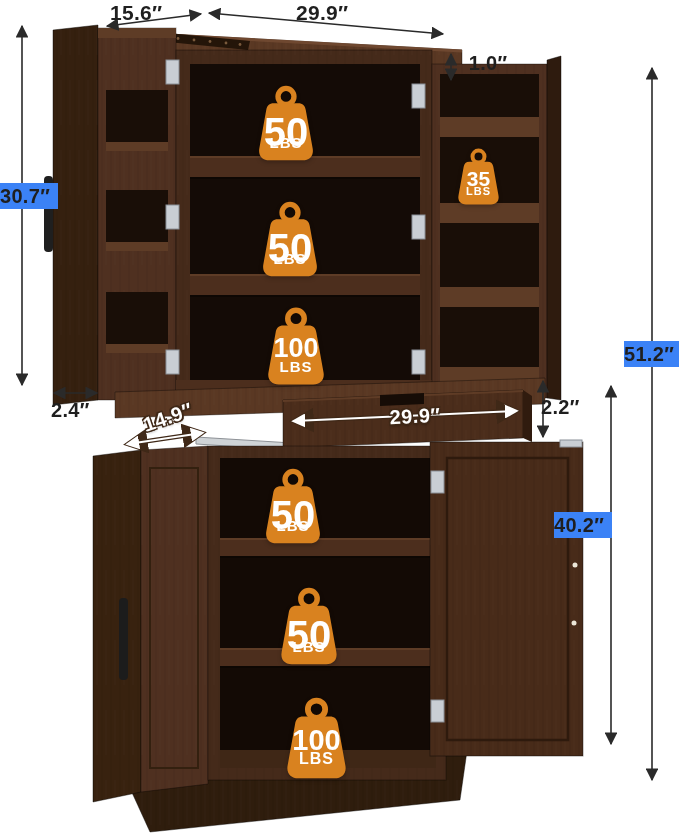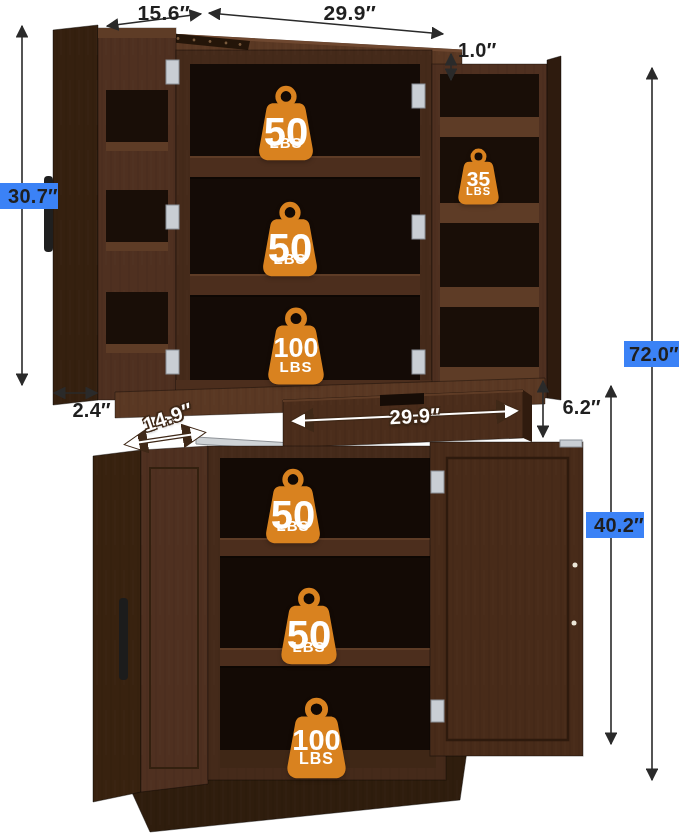--- a/index.html
+++ b/index.html
@@ -1,20 +1,20 @@
 <!DOCTYPE html>
 <html><head>
 <meta charset="utf-8">
 <style>
   html,body{margin:0;padding:0;background:#fff}
   .stage{position:relative;width:679px;height:833px;background:#ffffff;overflow:hidden;
          font-family:"Liberation Sans","DejaVu Sans",sans-serif}
   svg.art{position:absolute;left:0;top:0}
   .dim-label{position:absolute;color:#1f1f1f;font-weight:600;font-size:21px;letter-spacing:.3px;
-             text-align:right;line-height:1.1;white-space:nowrap}
+             text-align:left;line-height:1.1;white-space:nowrap}
   .sm{font-size:20px}
   .bg-white{background:#3b82f6;padding:2px 0}
   .white-label{position:absolute;color:#fff;font-weight:700;font-size:20px;letter-spacing:.5px;
                text-align:center;line-height:1;white-space:nowrap;
                text-shadow:-1.5px -1.5px 0 #3f2817,1.5px -1.5px 0 #3f2817,-1.5px 1.5px 0 #3f2817,
                            1.5px 1.5px 0 #3f2817,0 2px 3px rgba(0,0,0,.35)}
   .badge{position:absolute;filter:drop-shadow(0 2px 2px rgba(0,0,0,.25))}
   .badge > svg{position:absolute;left:0;top:0;width:100%;height:100%}
   .badge-num,.badge-unit{position:absolute;left:0;width:100%;text-align:center;color:#fff;
                          font-weight:700;line-height:1}
@@ -196,28 +196,28 @@
     <g fill="none">
       <line x1="128" y1="444" x2="202" y2="433" stroke="#3f2817" stroke-width="4.5" marker-start="url(#awd)" marker-end="url(#awd)"></line>
       <line x1="128" y1="444" x2="202" y2="433" stroke="#ffffff" stroke-width="2" marker-start="url(#aw)" marker-end="url(#aw)"></line>
       <line x1="294" y1="421" x2="516" y2="411" stroke="#3f2817" stroke-width="4.5" marker-start="url(#awd)" marker-end="url(#awd)"></line>
       <line x1="294" y1="421" x2="516" y2="411" stroke="#ffffff" stroke-width="2" marker-start="url(#aw)" marker-end="url(#aw)"></line>
     </g>
   </svg>
 
   <div class="dim-label" style="left:110px;top:1px;width:80px">15.6″</div>
   <div class="dim-label" style="left:296px;top:1px;width:80px">29.9″</div>
-  <div class="dim-label sm" style="left:458px;top:39px;width:60px;text-align:left">1.0″</div>
+  <div class="dim-label sm" style="left:458px;top:52px;width:60px;text-align:center">1.0″</div>
   <div class="dim-label sm bg-white" style="left:0px;top:183px;width:58px">30.7″</div>
   <div class="dim-label sm" style="left:51px;top:399px;width:60px">2.4″</div>
   <div class="white-label" style="left:128px;top:407px;width:80px;transform:rotate(-19deg)">14.9″</div>
   <div class="white-label" style="left:375px;top:406px;width:80px;transform:rotate(-3deg)">29.9″</div>
-  <div class="dim-label sm" style="left:541px;top:396px;width:60px">6.2″</div>
-  <div class="dim-label sm bg-white" style="left:586px;top:512px;width:58px">40.2″</div>
-  <div class="dim-label sm bg-white" style="left:624px;top:341px;width:55px">72.0″</div>
+  <div class="dim-label sm" style="left:541px;top:396px;width:60px">2.2″</div>
+  <div class="dim-label sm bg-white" style="left:554px;top:512px;width:58px">40.2″</div>
+  <div class="dim-label sm bg-white" style="left:624px;top:341px;width:55px">51.2″</div>
 
   <div class="badge b-m" style="left:248px;top:84px;width:76px;height:78px">
     <svg viewBox="0 0 100 102">
         <path fill-rule="evenodd" fill="#D9821F" d="M50 2 a14 14 0 1 0 0 28 a14 14 0 1 0 0 -28 z M50 9 a7 7 0 1 1 0 14 a7 7 0 1 1 0 -14 z"></path>
       <path fill="#D9821F" d="M34,25 L66,25 C72,25 75,28 76,34 L85,84 C87,94 81,100 72,100 L28,100 C19,100 13,94 15,84 L24,34 C25,28 28,25 34,25 Z"></path>
       </svg>
     <span class="badge-num">50</span>
     <span class="badge-unit">LBS</span>
   </div>
   <div class="badge b-m" style="left:252px;top:200px;width:76px;height:78px">

